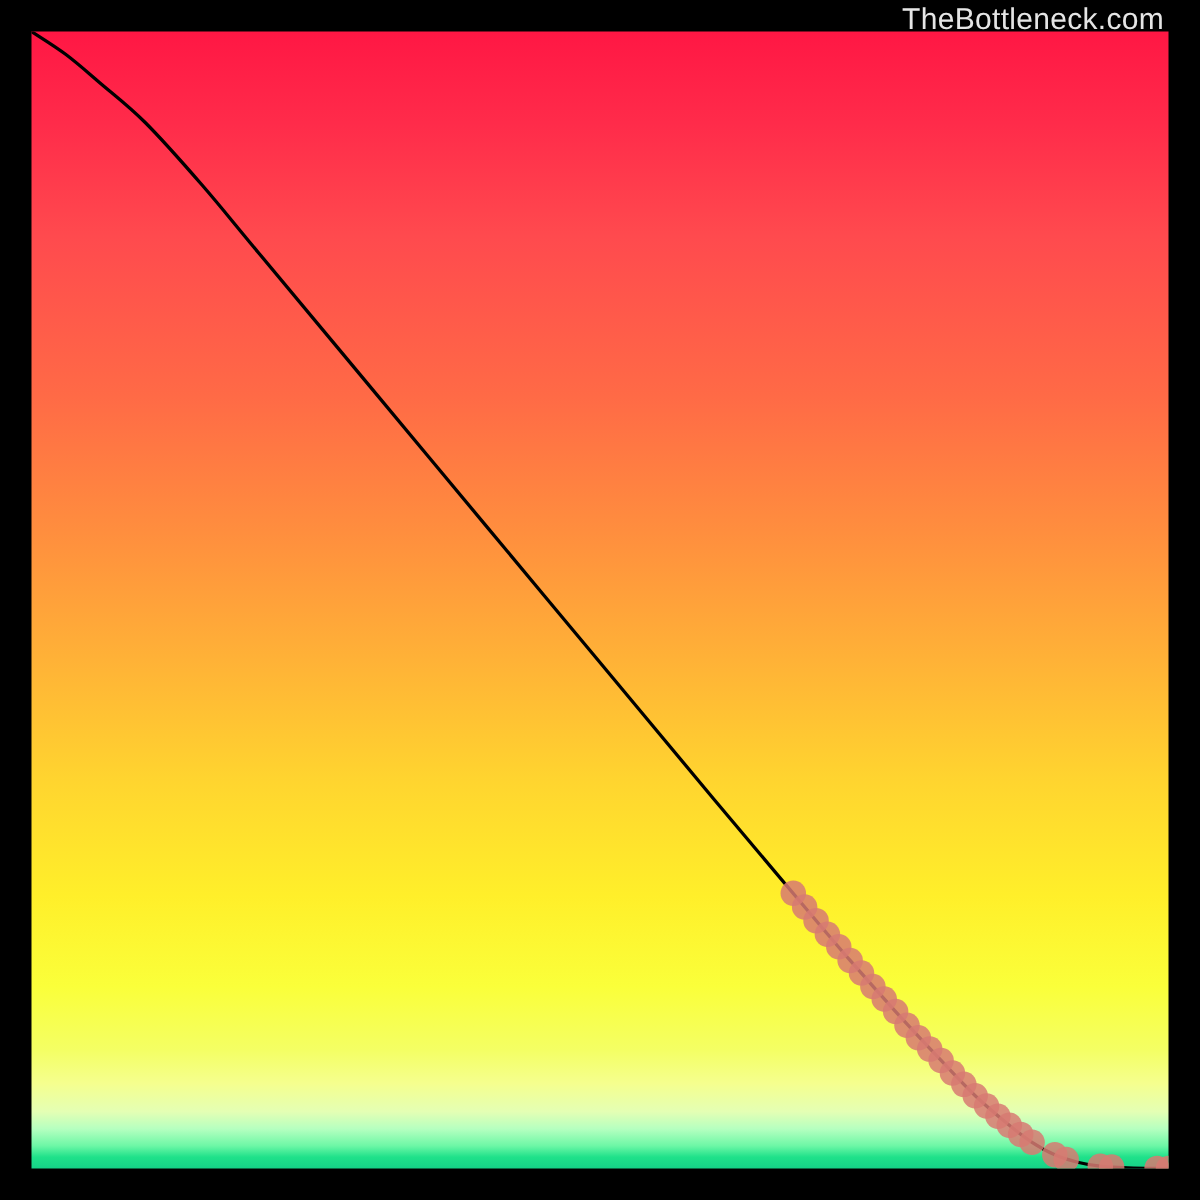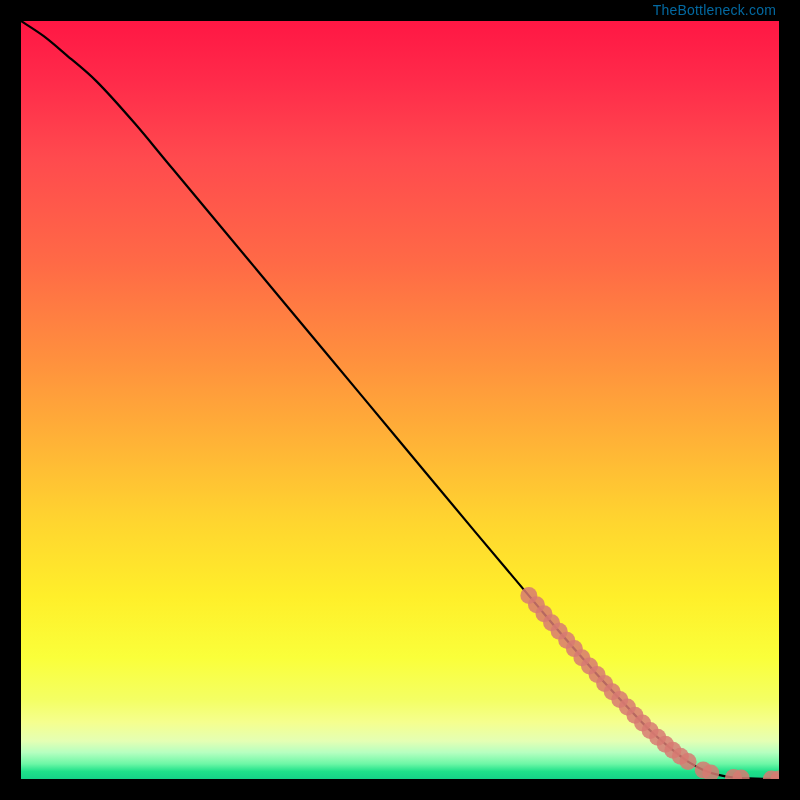--- a/index.html
+++ b/index.html
@@ -40,22 +40,22 @@
       #b6ffc0 96.5%,
       #6df7a6 98%,
       #1fe18a 99%,
       #15d287 100%
     );
   }
   .watermark {
     position: absolute;
     top: 2px;
     right: 24px;
-    color: #0369a1;
-    font-size: 14px;
+    color: #e5e5e5;
+    font-size: 20px;
     font-weight: 500;
     letter-spacing: 0.2px;
     z-index: 5;
   }
   svg.curve {
     position: absolute;
     left: 0;
     top: 0;
     width: 758px;
     height: 758px;

